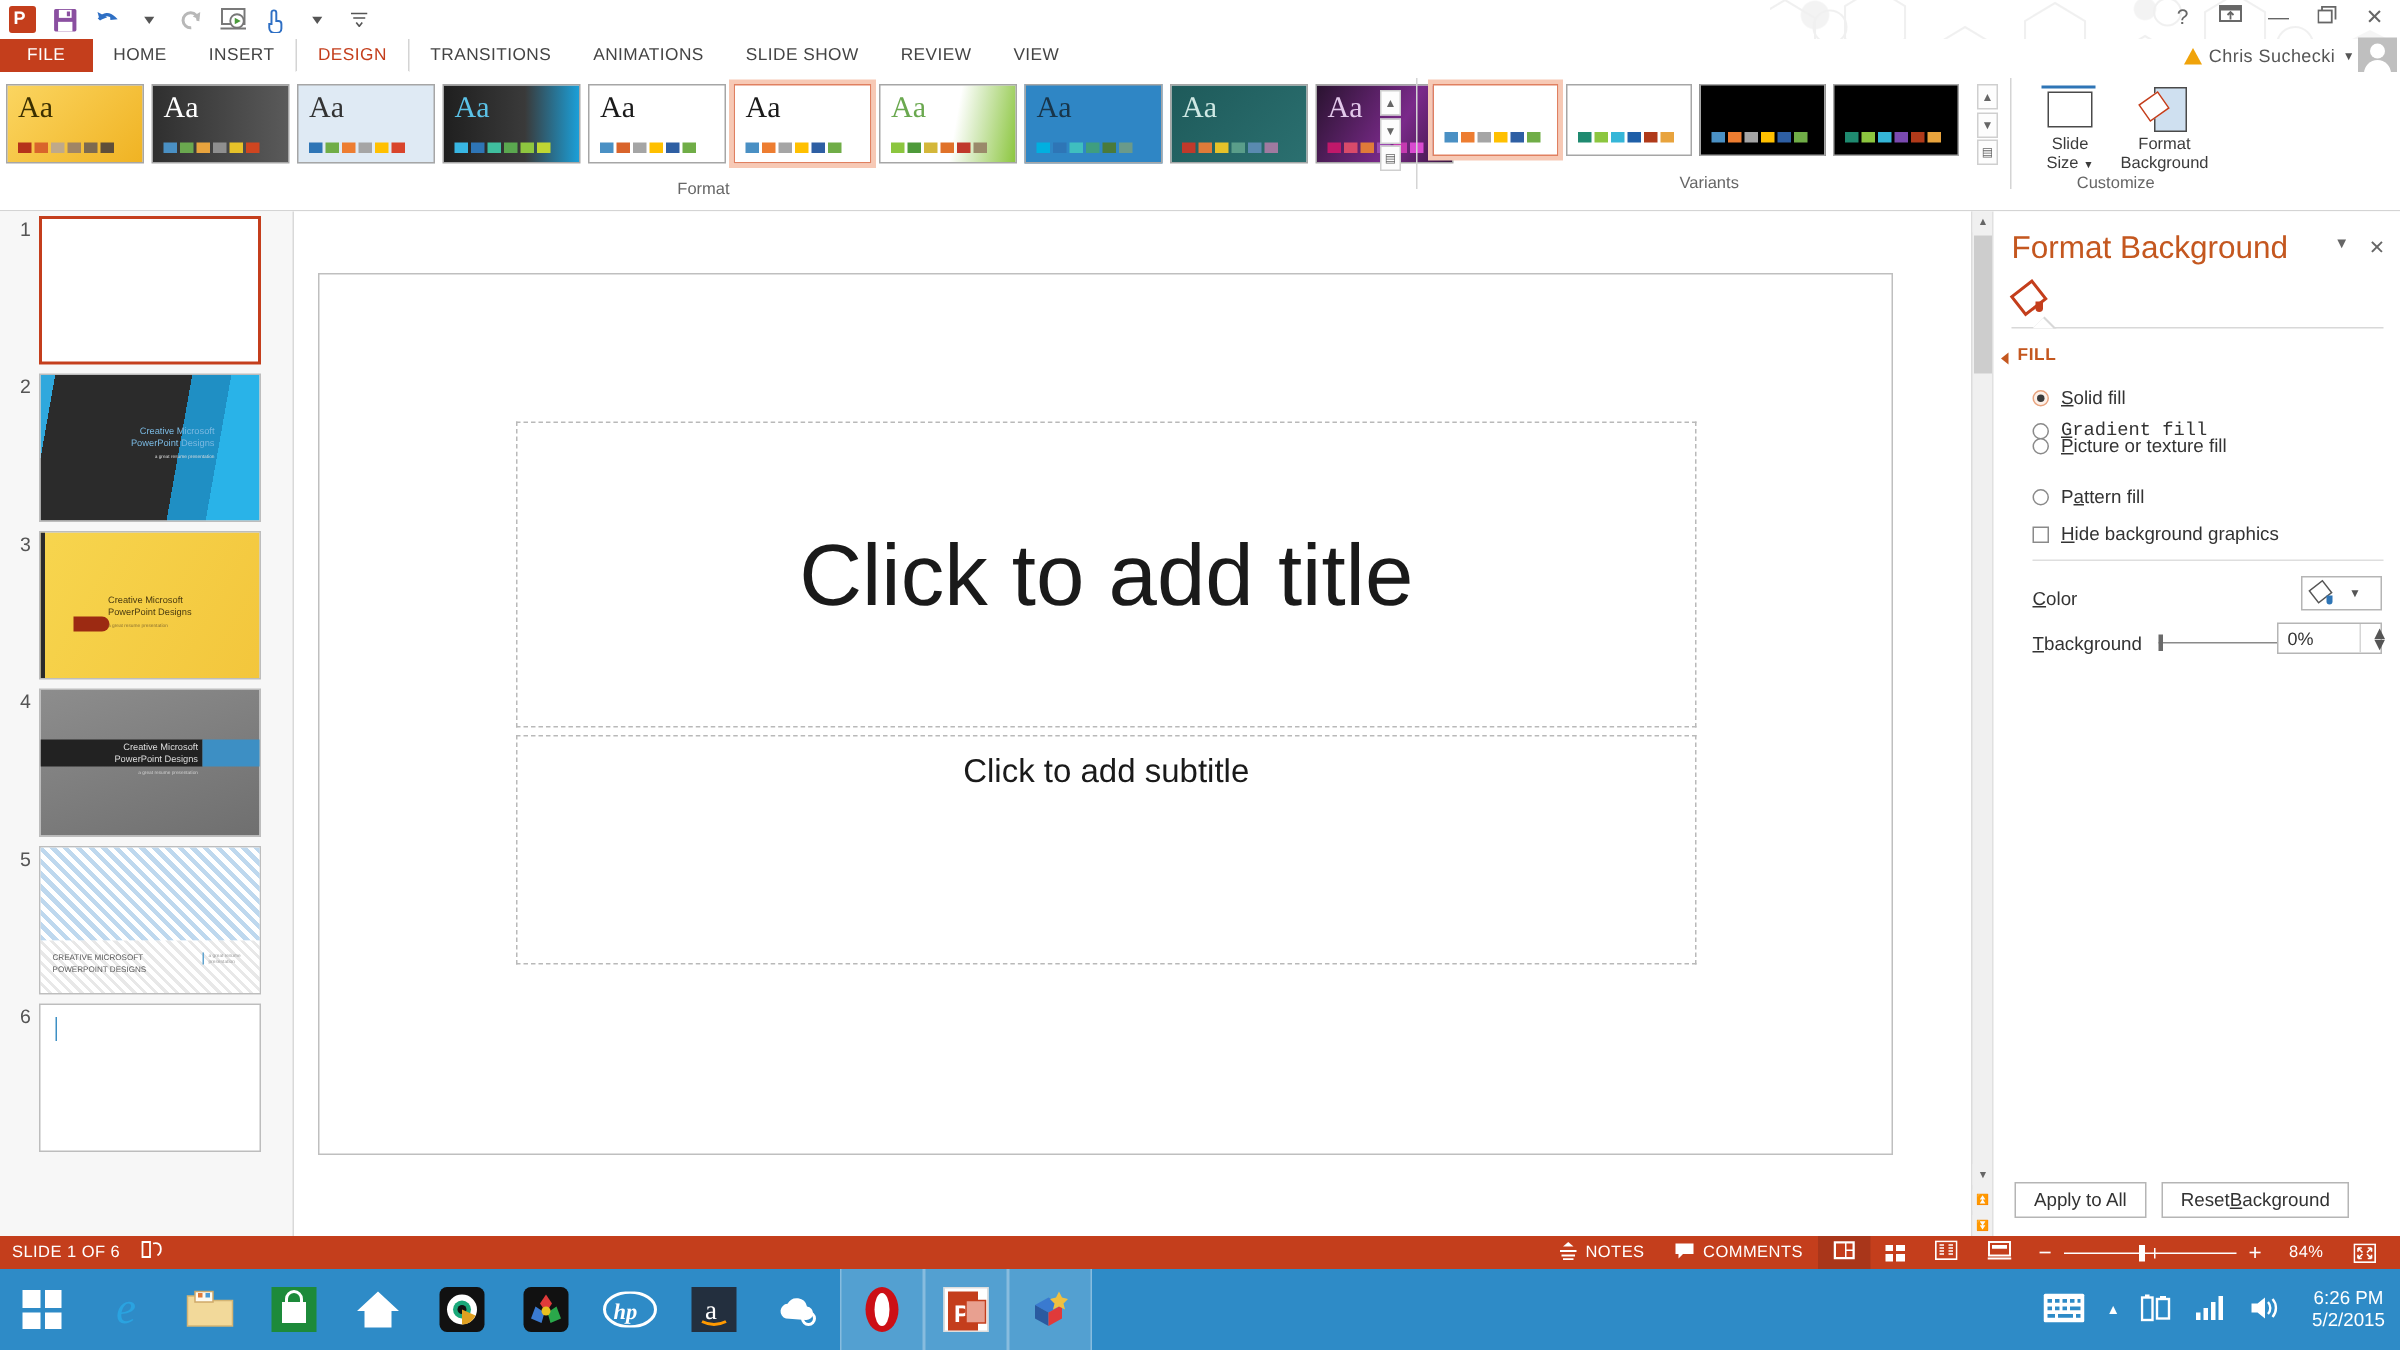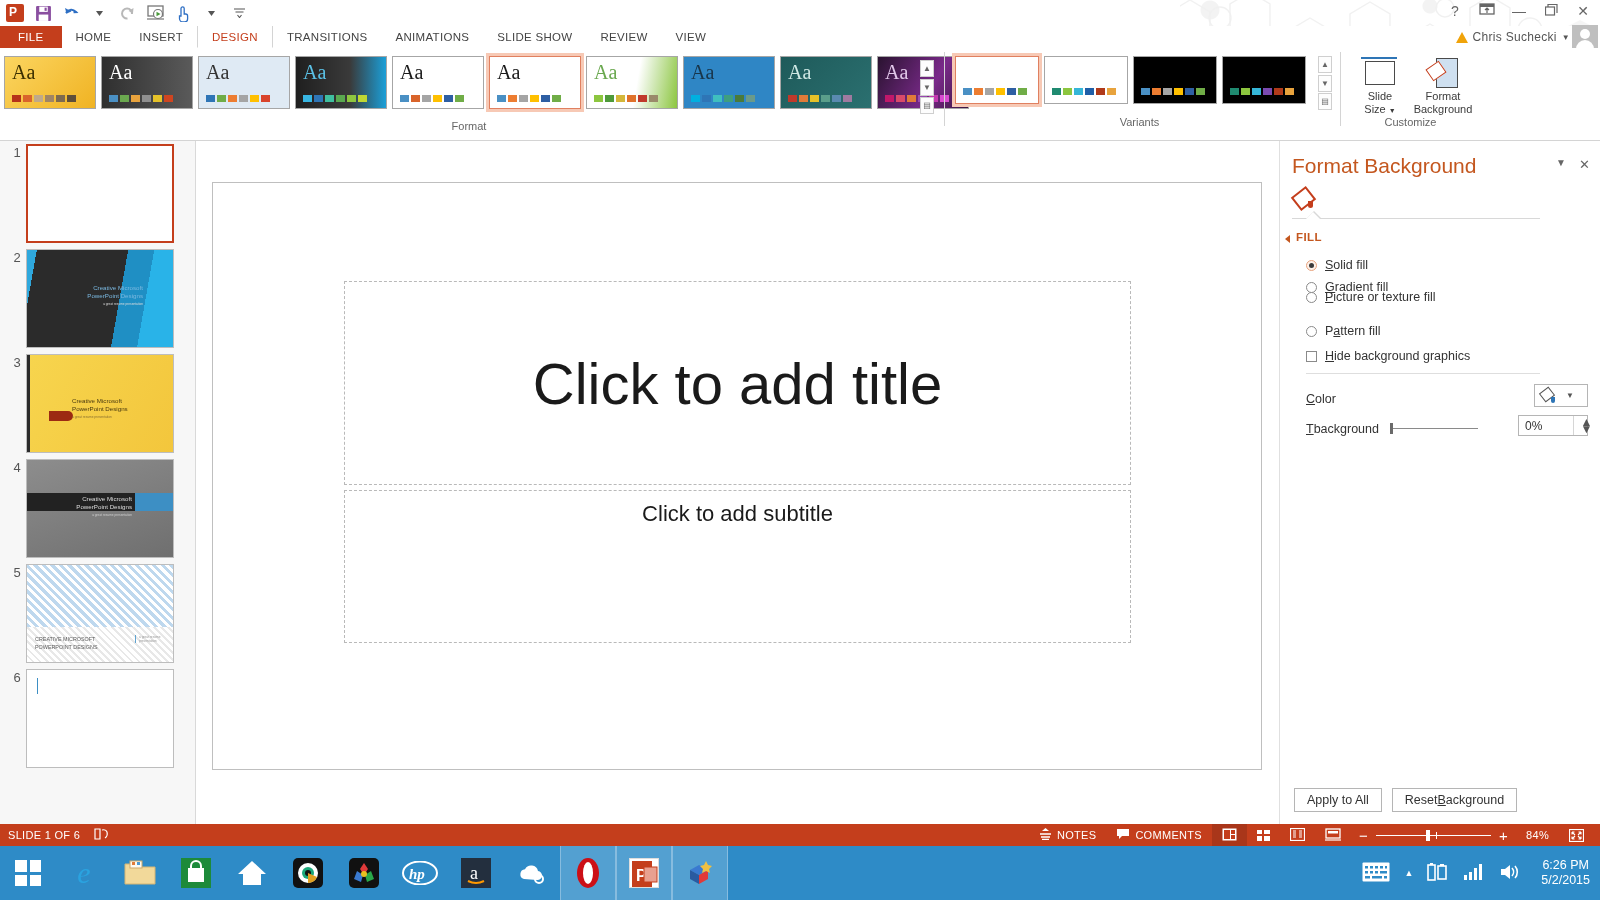--- a/index.html
+++ b/index.html
@@ -123,21 +123,21 @@
   }
   .ph-title { left:131px; top:98px; width:787px; height:204px; font-size:58px;}
   .ph-sub { left:131px; top:307px; width:787px; height:153px; align-items:flex-start; padding-top:10px; font-size:22px;}
 
   .vscroll { position:absolute; right:272px; top:0; width:14px; height:683px; background:#f0f0f0; border-left:1px solid #dcdcdc;}
   .vs-btn { width:14px; height:14px; background:#f0f0f0; display:flex;align-items:center;justify-content:center;font-size:7px;color:#666;}
   .vs-thumb { position:absolute; left:1px; top:16px; width:12px; height:92px; background:#cdcdcd;}
 
   
   .fb-panel {
-    position:absolute; right:0; top:0; width:321px; height:683px; background:#fff;
+    position:absolute; right:0; top:0; width:272px; height:683px; background:#fff;
     border-left:1px solid #e0e0e0; font-size:12.5px; color:#333;
   }
   .fb-title { position:absolute; left:12px; top:13px; font-size:21px; color:#c4571f; font-family:"Liberation Sans", sans-serif;}
   .fb-close { position:absolute; right:10px; top:16px; font-size:13px; color:#666; cursor:default;}
   .fb-caret { position:absolute; right:34px; top:16px; font-size:10px; color:#666; cursor:default;}
   .fb-icon-row { position:absolute; left:12px; top:46px; }
   .fb-bucket { width:24px; height:24px; position:relative;}
   .fb-bucket:before { content:""; position:absolute; left:2px; top:3px; width:15px;height:13px; border:2px solid #c43e1c; transform:rotate(-38deg);}
   .fb-bucket:after { content:""; position:absolute; left:16px; top:14px; width:5px;height:7px; background:#c43e1c; border-radius:0 0 3px 3px;}
   .fb-divider { position:absolute; left:12px; top:77px; width:248px; height:1px; background:#d8d8d8;}
@@ -593,21 +593,21 @@
     <div class="fb-arrow-up-b"></div>
     <div class="fb-arrow-up"></div>
 
     <div class="fb-fill-tri"></div>
     <div class="fb-fill-hdr">FILL</div>
 
     <div class="opt-row" style="top:117px;">
       <span class="radio on"></span>
       <span><span class="u">S</span><span>olid fill</span></span>
     </div>
-    <div class="opt-row" style="top:139px;">
+    <div class="opt-row" style="top:139px;font-family:Liberation Mono, monospace;">
       <span class="radio"></span>
       <span><span class="u">G</span><span>radient fill</span></span>
     </div>
     <div class="opt-row" style="top:149px;">
       <span class="radio"></span>
       <span><span class="u">P</span><span>icture or texture fill</span></span>
     </div>
     <div class="opt-row" style="top:183px;">
       <span class="radio"></span>
       <span><span>P</span><span class="u">a</span><span>ttern fill</span></span>

